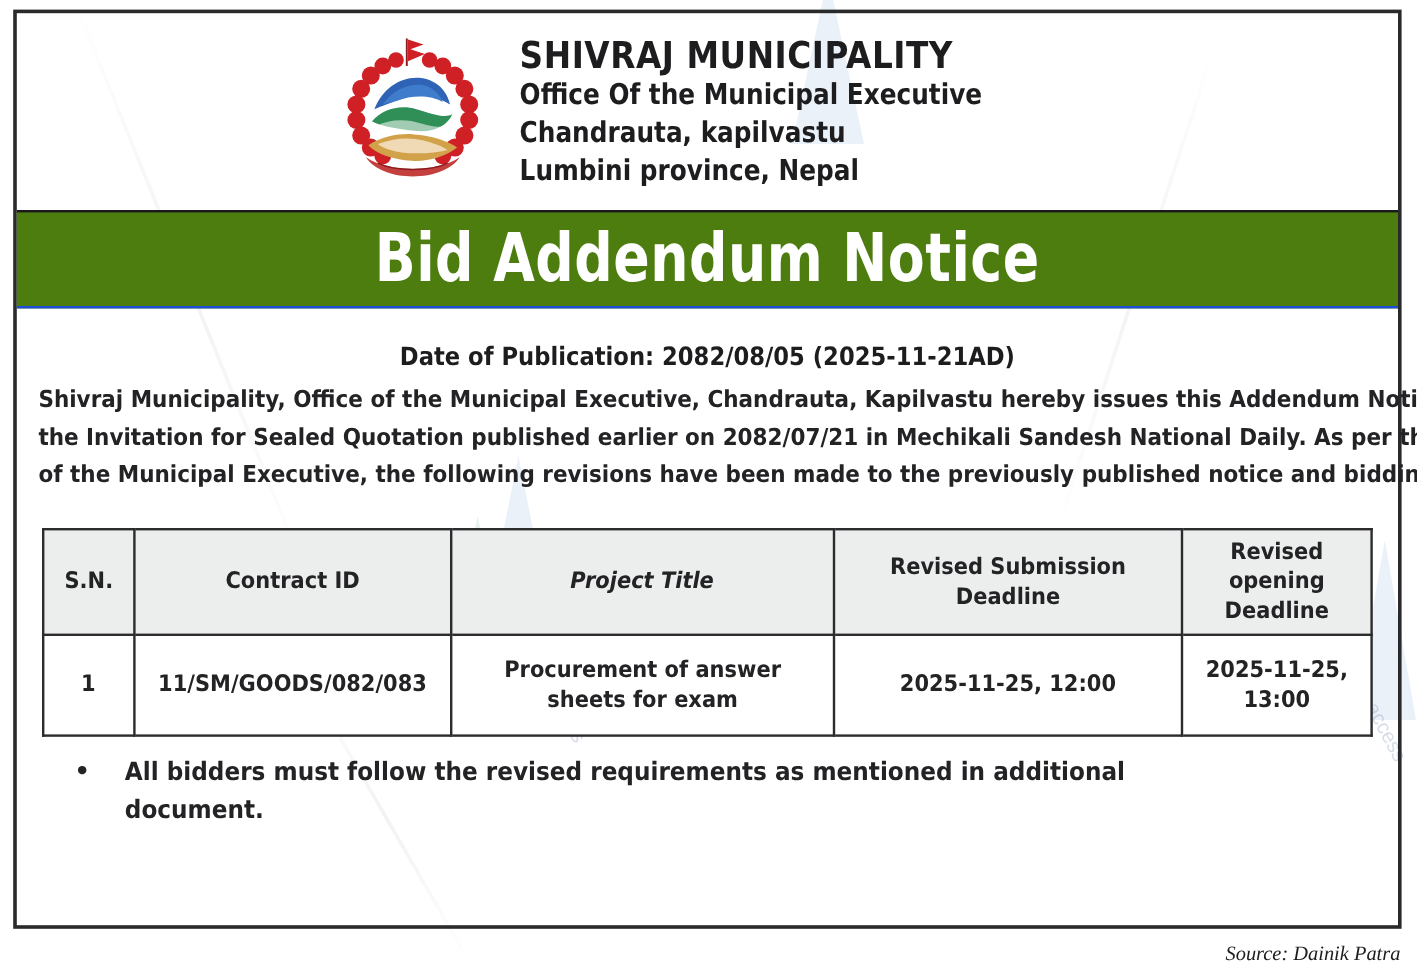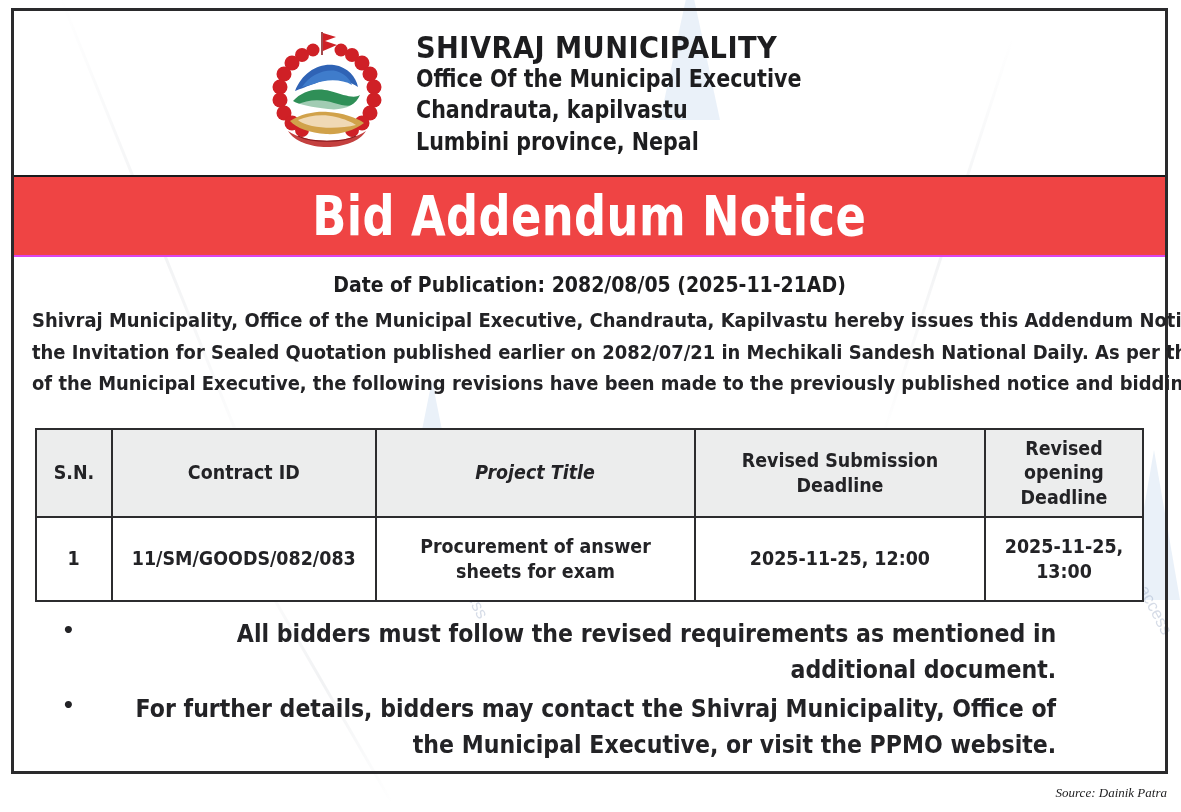--- a/index.html
+++ b/index.html
@@ -82,20 +82,21 @@
   }
 
   
   #masthead {
     position: relative;
     height: 164px;
     display: flex;
     align-items: flex-start;
     padding-top: 6px;
     box-sizing: border-box;
+    padding-left: 17px;
   }
   #emblem-wrap {
     width: 150px;
     display: flex;
     justify-content: center;
     align-items: flex-start;
     padding-top: 12px;
     margin-left: 238px;
     flex: 0 0 auto;
   }
@@ -130,42 +131,42 @@
     transform-origin: left center;
   }
   .org-name {
     transform: scaleX(0.88);
     transform-origin: left center;
   }
 
   
   #banner {
     height: 78px;
-    background: #ef4444;
+    background: #4d7c0f;
     display: flex;
     align-items: center;
     justify-content: center;
     border-top: 2px solid #1a1a1c;
-    border-bottom: 2px solid #d946ef;
+    border-bottom: 2px solid #1d4ed8;
   }
   #banner-title {
     font-family: "DejaVu Sans", sans-serif;
     font-weight: 700;
     font-size: 56px;
     color: #ffffff;
     letter-spacing: 0.5px;
     transform: scaleX(0.80);
     transform-origin: center center;
     white-space: nowrap;
     line-height: 1;
   }
 
   
   #body-area {
-    padding: 4px 14px;
+    padding: 16px 14px;
   }
   #pub-date {
     text-align: center;
     font-family: "DejaVu Sans", sans-serif;
     font-weight: 700;
     font-size: 21px;
     color: #1d1d1f;
     padding-top: 12px;
     padding-bottom: 8px;
     transform: scaleX(0.90);
@@ -236,25 +237,24 @@
   #bullets {
     margin: 14px 12px 0 18px;
     padding: 0;
     list-style: none;
   }
   #bullets li {
     position: relative;
     padding-left: 58px;
     font-family: "DejaVu Sans", sans-serif;
     font-weight: 700;
-    font-size: 24px;
+    font-size: 21px;
     line-height: 1.52;
     color: #232326;
     margin-bottom: 2px;
-    text-align: right;
   }
   #bullets li::before {
     content: "•";
     position: absolute;
     left: 16px;
     top: -1px;
     font-size: 20px;
     color: #232326;
   }
   #bullets li > span {
@@ -263,21 +263,21 @@
     transform-origin: left center;
   }
 
   
   #source {
     position: absolute;
     right: 14px;
     top: 785px;
     font-family: "Liberation Serif", serif;
     font-style: italic;
-    font-size: 13px;
+    font-size: 17px;
     color: #1d1d1f;
     z-index: 6;
   }
 
   
   .emb-svg { display: block; }
 </style>
 </head>
 <body>
 
@@ -387,21 +387,20 @@
               <td><span>Procurement of answer sheets for exam</span></td>
               <td><span>2025-11-25, 12:00</span></td>
               <td><span>2025-11-25, 13:00</span></td>
             </tr>
           </tbody>
         </table>
       </div>
 
       <ul id="bullets">
         <li><span>All bidders must follow the revised requirements as mentioned in additional document.</span></li>
-        <li><span>For further details, bidders may contact the Shivraj Municipality, Office of the Municipal Executive, or visit the PPMO website.</span></li>
       </ul>
 
     </div>
   </div>
 
   <div id="source">Source: Dainik Patra</div>
 
 </div>
 
 </body></html>

